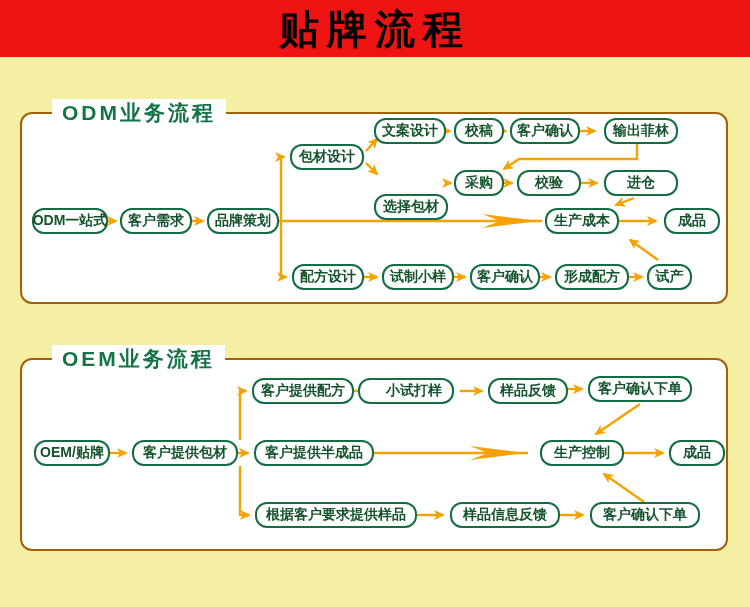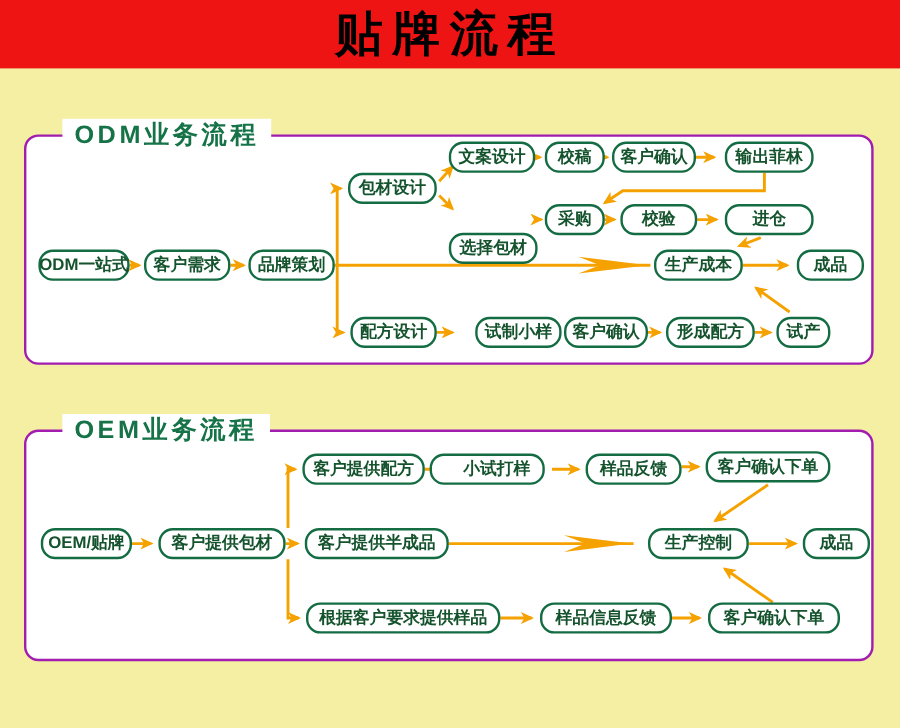--- a/index.html
+++ b/index.html
@@ -9,21 +9,21 @@
     font-family:"Liberation Sans",sans-serif;
   }
   .banner{
     position:absolute;left:0;top:0;width:750px;height:57px;
     background:#EE1414;color:#000000;
     font-family:"DejaVu Serif",serif;font-weight:bold;
     font-size:40px;line-height:57px;text-align:center;letter-spacing:8px;
   }
   .panel{
     position:absolute;left:20px;width:708px;
-    background:#FFFFFF;border:2px solid #a21caf;border-radius:12px;
+    background:#FFFFFF;border:2px solid #a16207;border-radius:12px;
     box-sizing:border-box;
   }
   .panel-title{
     position:absolute;top:-15px;left:30px;
     background:#FFFFFF;padding:0 10px;
     color:#157347;font-weight:bold;font-size:21px;letter-spacing:3px;
     white-space:nowrap;line-height:28px;
   }
   .arrows{position:absolute;left:0;top:0;}
   .node{
@@ -85,21 +85,21 @@
   <div class="node" style="left:432px;top:4px;width:50px;">校稿</div>
   <div class="node" style="left:488px;top:4px;width:70px;">客户确认</div>
   <div class="node" style="left:582px;top:4px;width:74px;">输出菲林</div>
   <div class="node" style="left:352px;top:56px;width:74px;margin-top:24px;">选择包材</div>
   <div class="node" style="left:432px;top:56px;width:50px;">采购</div>
   <div class="node" style="left:495px;top:56px;width:64px;">校验</div>
   <div class="node" style="left:582px;top:56px;width:74px;">进仓</div>
   <div class="node" style="left:523px;top:94px;width:74px;">生产成本</div>
   <div class="node" style="left:642px;top:94px;width:56px;">成品</div>
   <div class="node" style="left:270px;top:150px;width:72px;">配方设计</div>
-  <div class="node" style="left:374px;top:150px;width:72px;">试制小样</div>
+  <div class="node" style="left:360px;top:150px;width:72px;">试制小样</div>
   <div class="node" style="left:448px;top:150px;width:70px;">客户确认</div>
   <div class="node" style="left:533px;top:150px;width:74px;">形成配方</div>
   <div class="node" style="left:625px;top:150px;width:45px;">试产</div>
 </div>
 
 <div class="panel" style="top:358px;height:193px;">
   <div class="panel-title">OEM业务流程</div>
 
   <svg class="arrows" width="708" height="193" viewBox="0 0 708 193">
     <defs>

